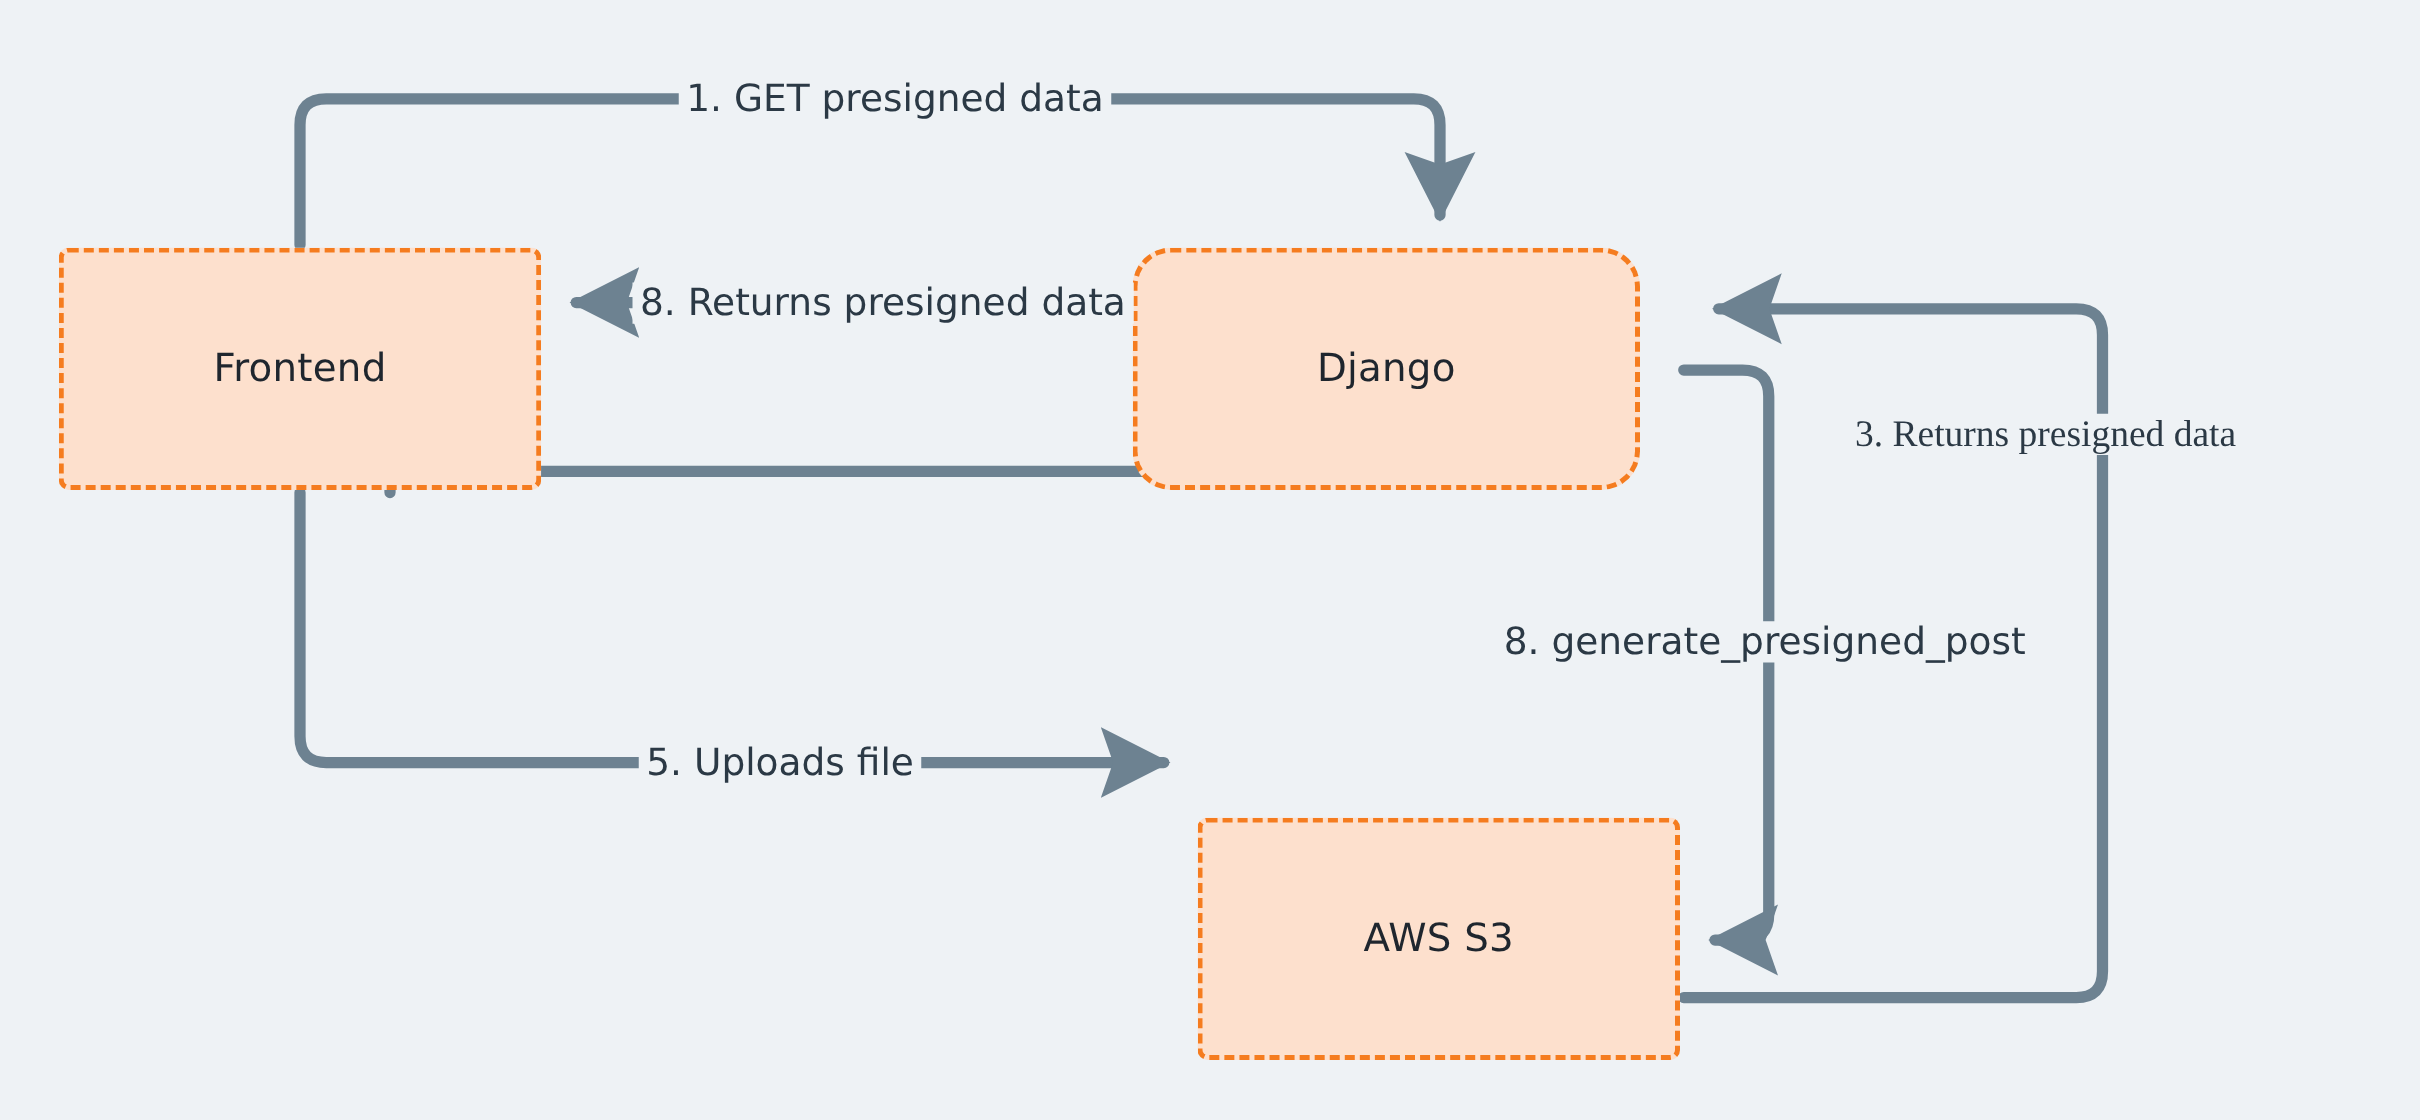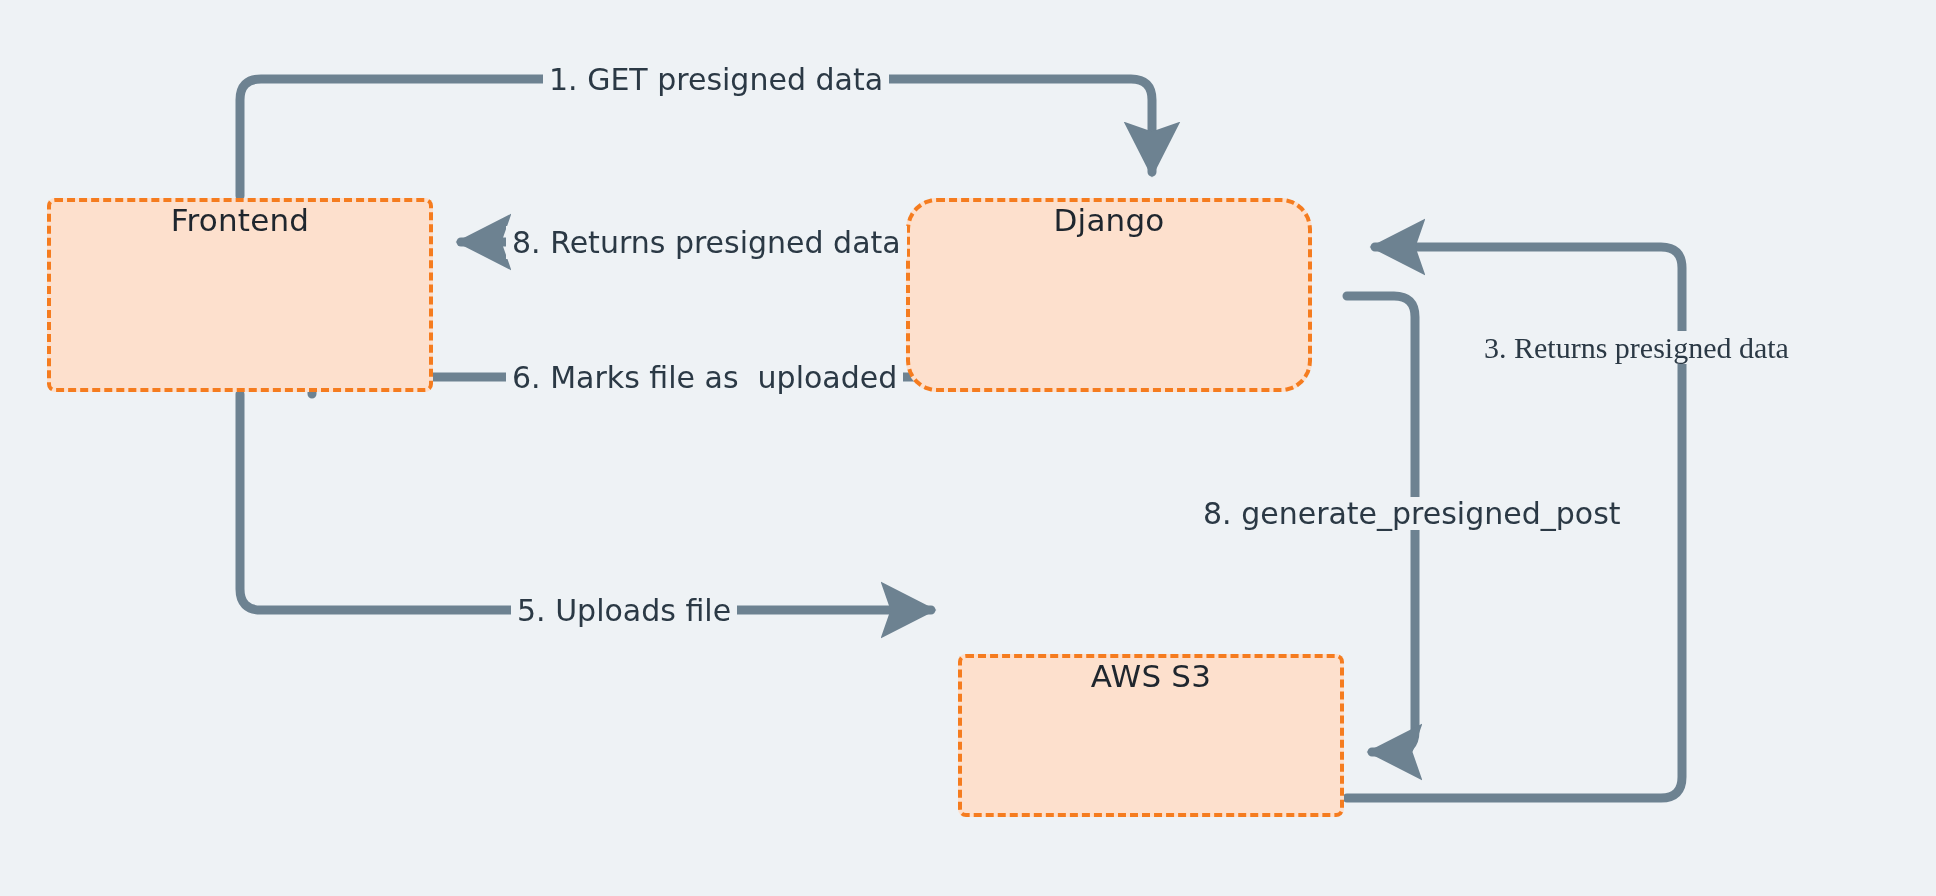--- a/index.html
+++ b/index.html
@@ -23,20 +23,21 @@
     height: 896px;
     display: block;
   }
   .node-box {
     position: absolute;
     box-sizing: border-box;
     background: #fde0cd;
     border: 4px dashed #f57c1f;
     border-radius: 8px;
     display: flex;
+    align-items: center;
     justify-content: center;
   }
   .node-label {
     font-size: 31px;
     color: #1f262e;
     font-family: "DejaVu Sans", "Liberation Sans", sans-serif;
     letter-spacing: 0.2px;
     white-space: nowrap;
   }
   .edge-label {
@@ -80,29 +81,28 @@
   </svg>
 
   <div class="node-box" style="left:47px; top:198px; width:386px; height:194px;">
     <span class="node-label">Frontend</span>
   </div>
 
   <div class="node-box" style="left:906px; top:198px; width:406px; height:194px;border-radius:31px;">
     <span class="node-label">Django</span>
   </div>
 
-  <div class="node-box" style="left:958px; top:654px; width:386px; height:163px;">
+  <div class="node-box" style="left:958px; top:654px; width:386px; height:194px;">
     <span class="node-label">AWS S3</span>
   </div>
 
   <div class="edge-label" style="left:543px; top:63px;">1. GET presigned data</div>
 
   <div class="edge-label" style="left:1197px; top:497px;">8. generate_presigned_post</div>
 
   <div class="edge-label" style="left:1478px; top:331px;font-family:Liberation Serif, serif;">3. Returns presigned data</div>
 
   <div class="edge-label" style="left:506px; top:226px;">8. Returns presigned data</div>
 
   <div class="edge-label" style="left:511px; top:594px;">5. Uploads file</div>
 
-  <div class="edge-label" style="left:506px; top:361px;">6. Marks file as  uploaded</div>
 
 </div>
 
 </body></html>

